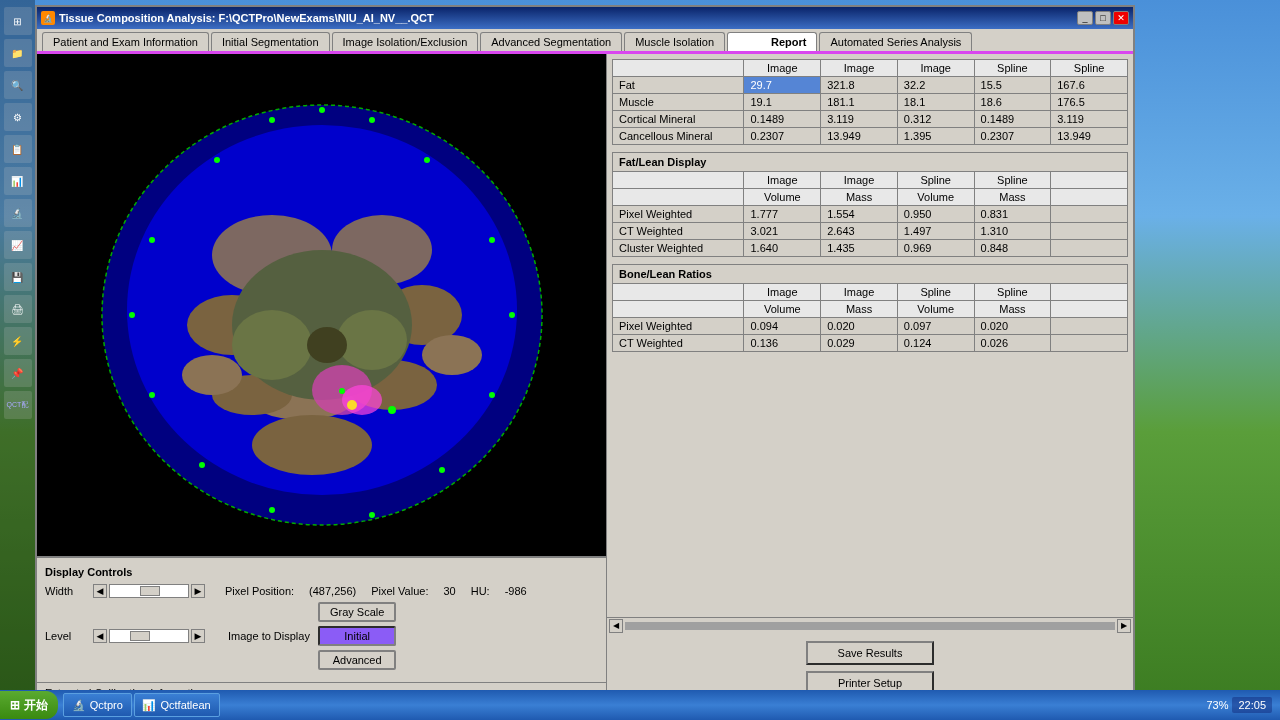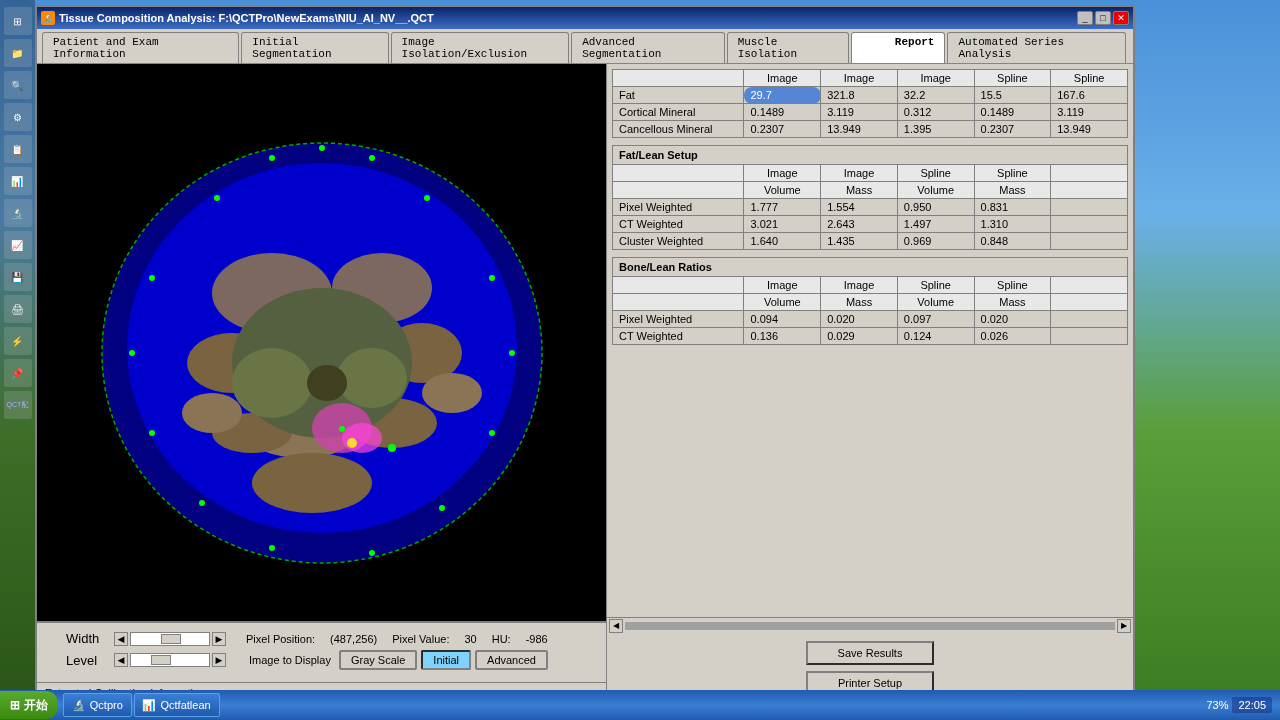--- a/index.html
+++ b/index.html
@@ -58,21 +58,21 @@
     .title-controls { display: flex; gap: 2px; }
     .title-btn {
       width: 16px; height: 14px; background: #c0c0c0; border: 1px solid #808080;
       font-size: 9px; cursor: pointer; display: flex; align-items: center; justify-content: center;
       border-radius: 2px;
     }
     .title-btn.close { background: #e00; color: white; }
 
     
     .menu-tabs {
-      display: flex; background: #d4d0c8; padding: 3px 5px 0; border-bottom: 1px solid #d946ef; font-family: Liberation Mono, monospace;
+      display: flex; background: #d4d0c8; padding: 3px 5px 0; border-bottom: 3px solid #d946ef;
     }
     .menu-tab {
       padding: 3px 10px; background: #d4d0c8; border: 1px solid #808080;
       border-bottom: none; margin-right: 2px; cursor: pointer; font-size: 11px;
       color: #000; border-radius: 3px 3px 0 0;
     }
     .menu-tab.active { background: white; font-weight: bold; padding-left: 43px; }
 
     
     .content-area {
@@ -85,56 +85,56 @@
     }
     .image-display {
       flex: 1; background: #000; position: relative; overflow: hidden;
       display: flex; align-items: center; justify-content: center;
     }
     .controls-panel {
       background: #d4d0c8; border-top: 2px solid #808080; padding: 8px;
     }
     .controls-title { font-weight: bold; margin-bottom: 6px; font-size: 11px; }
     .controls-row { display: flex; align-items: center; gap: 8px; margin-bottom: 4px; }
-    .controls-label { width: 40px; font-size: 13px; margin-left: 21px; }
+    .controls-label { width: 40px; font-size: 11px; }
     .slider-container { display: flex; align-items: center; gap: 2px; }
     .slider-arrow {
       width: 14px; height: 14px; background: #d4d0c8; border: 1px solid #808080;
       cursor: pointer; display: flex; align-items: center; justify-content: center; font-size: 9px;
     }
     .slider-track {
       width: 80px; height: 14px; background: #fff; border: 1px solid #808080;
       position: relative;
     }
     .slider-thumb {
       position: absolute; top: 1px; width: 20px; height: 10px; background: #d4d0c8;
       border: 1px solid #808080; cursor: pointer;
     }
     .pixel-info { font-size: 11px; display: flex; gap: 15px; align-items: center; margin-left: 12px; }
-    .display-buttons { display: flex; gap: 4px; }
+    .display-buttons { display: flex; gap: 4px; flex-direction: column; }
     .display-btn {
       padding: 2px 10px; background: #d4d0c8; border: 2px solid #808080;
       cursor: pointer; font-size: 11px; border-radius: 2px;
     }
-    .display-btn.active { background: #7dd3fc; border-style: inset; }
+    .display-btn.active { background: #8b5cf6; border-style: inset; }
     .calib-panel { border-top: 1px solid #808080; padding: 4px 8px; font-size: 11px; }
 
     
     .data-panel {
       flex: 1; display: flex; flex-direction: column; overflow: hidden;
     }
     .data-table-area { flex: 1; overflow: auto; padding: 5px; }
     .data-table {
       border-collapse: collapse; width: 100%; font-size: 11px;
     }
     .data-table td, .data-table th {
       border: 1px solid #808080; padding: 2px 6px; white-space: nowrap;
     }
     .data-table tr.header-row td { background: #e8e8e8; font-weight: normal; text-align: center; }
-    .data-table td.highlighted { background: #5585d5; color: white; border-radius: 8px; }
+    .data-table td.highlighted { background: #5585d5; color: white; }
     .data-table td.label { min-width: 120px; margin-top: 46px; }
     .data-table td.num { text-align: left; min-width: 70px; }
     .scrollbar-h { height: 16px; background: #d4d0c8; border-top: 1px solid #808080;
       display: flex; align-items: center; padding: 0 2px; }
     .scrollbar-btn { width: 14px; height: 14px; background: #d4d0c8; border: 1px solid #808080;
       cursor: pointer; display: flex; align-items: center; justify-content: center; font-size: 8px; }
     .scrollbar-track { flex: 1; height: 8px; background: #a0a0a0; margin: 0 2px; }
 
     .buttons-area { padding: 8px; display: flex; flex-direction: column; gap: 6px; align-items: center; }
     .action-btn {
@@ -240,20 +240,21 @@
           <circle cx="300" cy="460" r="3" fill="#00ff00"></circle>
 
           <circle cx="320" cy="355" r="4" fill="#00ff00"></circle>
           <circle cx="270" cy="336" r="3" fill="#00ff00"></circle>
 
           <circle cx="280" cy="350" r="5" fill="#ffff00" opacity="0.8"></circle>
         </svg>
       </div>
 
       <div class="controls-panel">
+        <div class="controls-title">Display Controls</div>
         <div class="controls-row">
           <span class="controls-label">Width</span>
           <div class="slider-container">
             <div class="slider-arrow">◀</div>
             <div class="slider-track">
               <div class="slider-thumb" style="left: 30px;"></div>
             </div>
             <div class="slider-arrow">▶</div>
           </div>
           <div class="pixel-info">
@@ -303,20 +304,28 @@
 
             <tr>
               <td class="label">Fat</td>
               <td class="num highlighted">29.7</td>
               <td class="num">321.8</td>
               <td class="num">32.2</td>
               <td class="num">15.5</td>
               <td class="num">167.6</td>
             </tr>
 
+            <tr>
+              <td class="label">Muscle</td>
+              <td class="num">19.1</td>
+              <td class="num">181.1</td>
+              <td class="num">18.1</td>
+              <td class="num">18.6</td>
+              <td class="num">176.5</td>
+            </tr>
 
             <tr>
               <td class="label">Cortical Mineral</td>
               <td class="num">0.1489</td>
               <td class="num">3.119</td>
               <td class="num">0.312</td>
               <td class="num">0.1489</td>
               <td class="num">3.119</td>
             </tr>
 
@@ -328,21 +337,21 @@
               <td class="num">0.2307</td>
               <td class="num">13.949</td>
             </tr>
 
 
             <tr>
               <td colspan="6" style="height:8px; border:none;"></td>
             </tr>
 
             <tr>
-              <td class="label" colspan="6" style="font-weight:bold; padding: 3px 6px;">Fat/Lean Setup</td>
+              <td class="label" colspan="6" style="font-weight:bold; padding: 3px 6px;">Fat/Lean Display</td>
             </tr>
             <tr class="header-row">
               <td class="label"></td>
               <td>Image</td>
               <td>Image</td>
               <td>Spline</td>
               <td>Spline</td>
               <td></td>
             </tr>
             <tr class="header-row">

